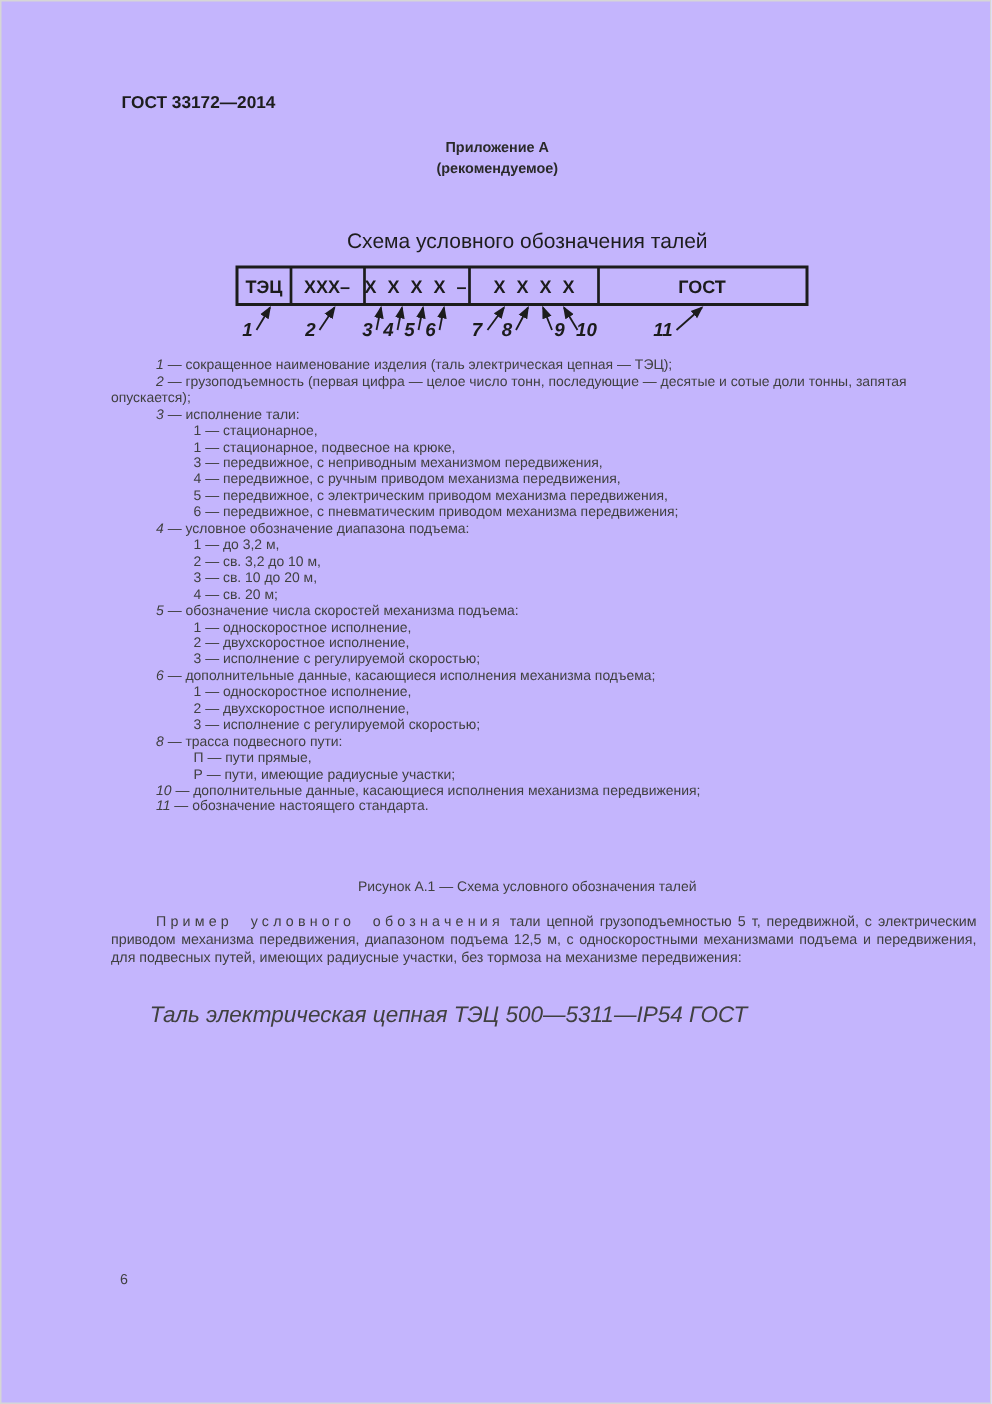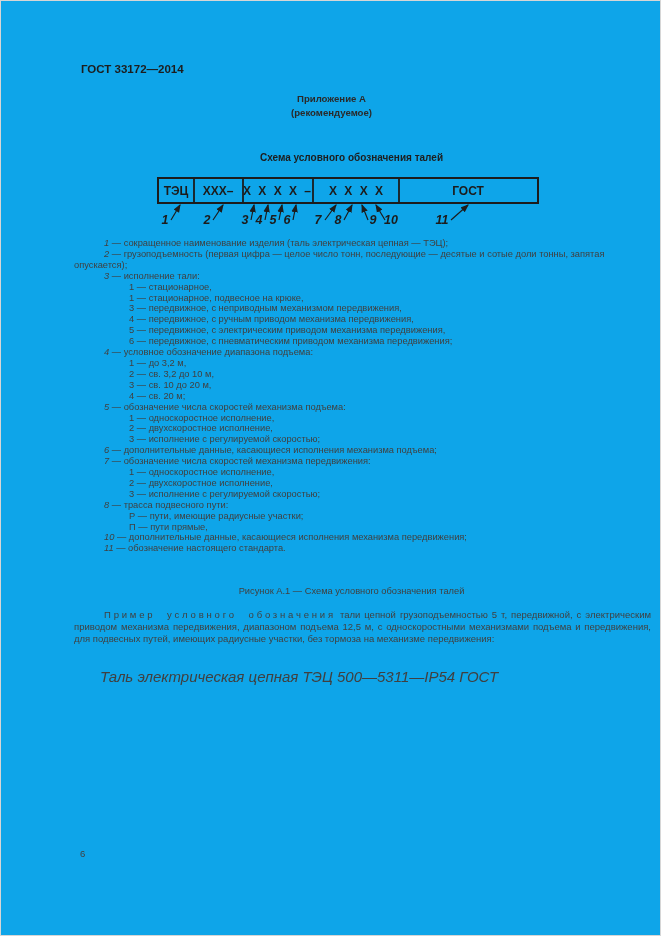--- a/index.html
+++ b/index.html
@@ -1,24 +1,24 @@
 <!DOCTYPE html>
 <html><head>
 <meta charset="utf-8">
 <style>
   html,body { margin:0; padding:0; background:#ffffff; }
   .page {
-    position:relative; width:661px; height:936px; background:#0ea5e9;
+    position:relative; width:661px; height:936px; background:#c4b5fd;
     font-family:"Liberation Sans", sans-serif; color:#404040;
     box-sizing:border-box; border:1px solid #d6d6d6; overflow:hidden;
   }
   .doc-header { position:absolute; left:80px; top:62px; font-size:11.5px; font-weight:bold; color:#1d1d1d; }
   .appendix-label { position:absolute; left:0; top:92px; width:661px; text-align:center; font-size:9.6px; font-weight:bold; color:#2a2a2a; }
   .appendix-sublabel { position:absolute; left:0; top:106px; width:661px; text-align:center; font-size:9.6px; font-weight:bold; color:#2a2a2a; }
-  .scheme-title { position:absolute; left:40px; top:151px; width:621px; text-align:center; font-size:10px; font-weight:bold; color:#1d1d1d; }
+  .scheme-title { position:absolute; left:40px; top:151px; width:621px; text-align:center; font-size:14px; font-weight:normal; color:#1d1d1d; }
   .diagram-svg { position:absolute; left:0; top:170px; }
   .dbox { fill:none; stroke:#1c1c1c; stroke-width:2; }
   .dline { stroke:#1c1c1c; stroke-width:1.8; }
   .dlabel { font-family:"Liberation Sans", sans-serif; font-size:12px; font-weight:bold; fill:#1c1c1c; text-anchor:middle; }
   .sp { letter-spacing:2px; }
   .dnum { font-family:"Liberation Sans", sans-serif; font-size:12.5px; font-weight:bold; font-style:italic; fill:#1c1c1c; text-anchor:middle; }
   .darrow { stroke:#1c1c1c; stroke-width:1.2; }
   #legend { position:absolute; left:73px; top:237px; width:577px; font-size:9.3px; line-height:10.9px; color:#404040; }
   .legend-item { text-indent:30px; }
   .legend-sub { padding-left:55px; }
@@ -97,27 +97,26 @@
       <div class="legend-item"><span class="inum">4</span>&nbsp;— условное обозначение диапазона подъема:</div>
       <div class="legend-sub">1 — до 3,2 м,</div>
       <div class="legend-sub">2 — св. 3,2 до 10 м,</div>
       <div class="legend-sub">3 — св. 10 до 20 м,</div>
       <div class="legend-sub">4 — св. 20 м;</div>
       <div class="legend-item"><span class="inum">5</span>&nbsp;— обозначение числа скоростей механизма подъема:</div>
       <div class="legend-sub">1 — односкоростное исполнение,</div>
       <div class="legend-sub">2 — двухскоростное исполнение,</div>
       <div class="legend-sub">3 — исполнение с регулируемой скоростью;</div>
       <div class="legend-item"><span class="inum">6</span>&nbsp;— дополнительные данные, касающиеся исполнения механизма подъема;</div>
-      <div class="legend-item"><span class="inum">7</span>&nbsp;— обозначение числа скоростей механизма передвижения:</div>
       <div class="legend-sub">1 — односкоростное исполнение,</div>
       <div class="legend-sub">2 — двухскоростное исполнение,</div>
       <div class="legend-sub">3 — исполнение с регулируемой скоростью;</div>
       <div class="legend-item"><span class="inum">8</span>&nbsp;— трасса подвесного пути:</div>
+      <div class="legend-sub">П — пути прямые,</div>
       <div class="legend-sub">Р — пути, имеющие радиусные участки;</div>
-      <div class="legend-sub">П — пути прямые,</div>
       <div class="legend-item"><span class="inum">10</span>&nbsp;— дополнительные данные, касающиеся исполнения механизма передвижения;</div>
       <div class="legend-item"><span class="inum">11</span>&nbsp;— обозначение настоящего стандарта.</div>
     </div>
 
   <div class="figure-caption">Рисунок А.1 — Схема условного обозначения талей</div>
 
   <div class="example-para"><span class="spaced">Пример условного обозначения</span><span> тали цепной грузоподъемностью 5 т, передвижной, с электрическим приводом механизма передвижения, диапазоном подъема 12,5 м, с односкоростными механизмами подъема и передвижения, для подвесных путей, имеющих радиусные участки, без тормоза на механизме передвижения:</span></div>
 
   <div class="designation">Таль электрическая цепная ТЭЦ 500—5311—IP54 ГОСТ</div>
 

